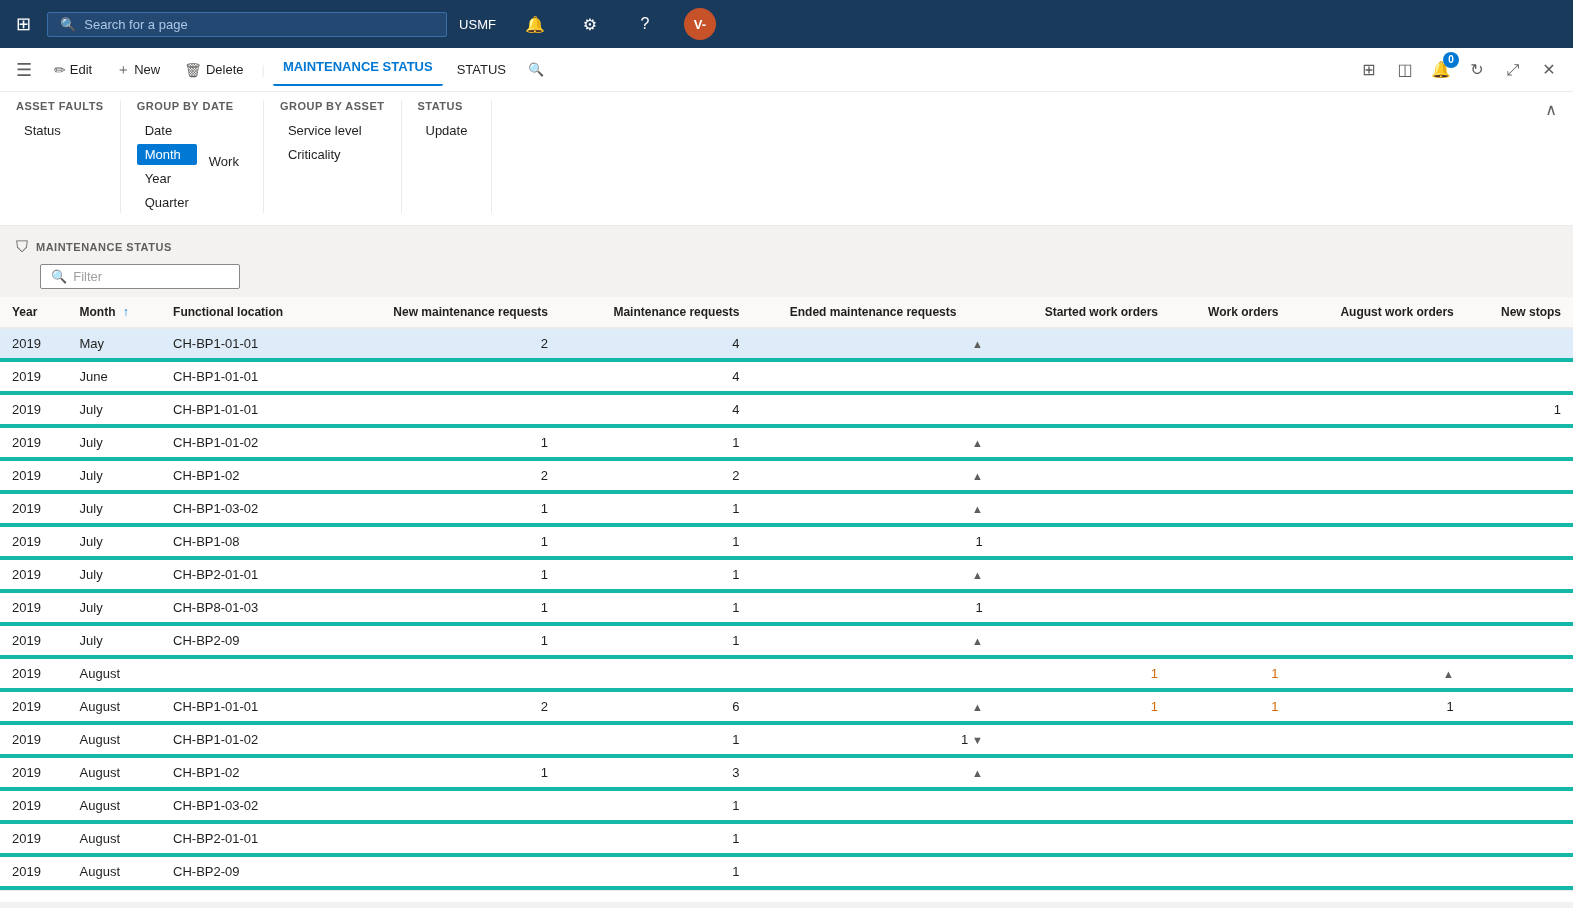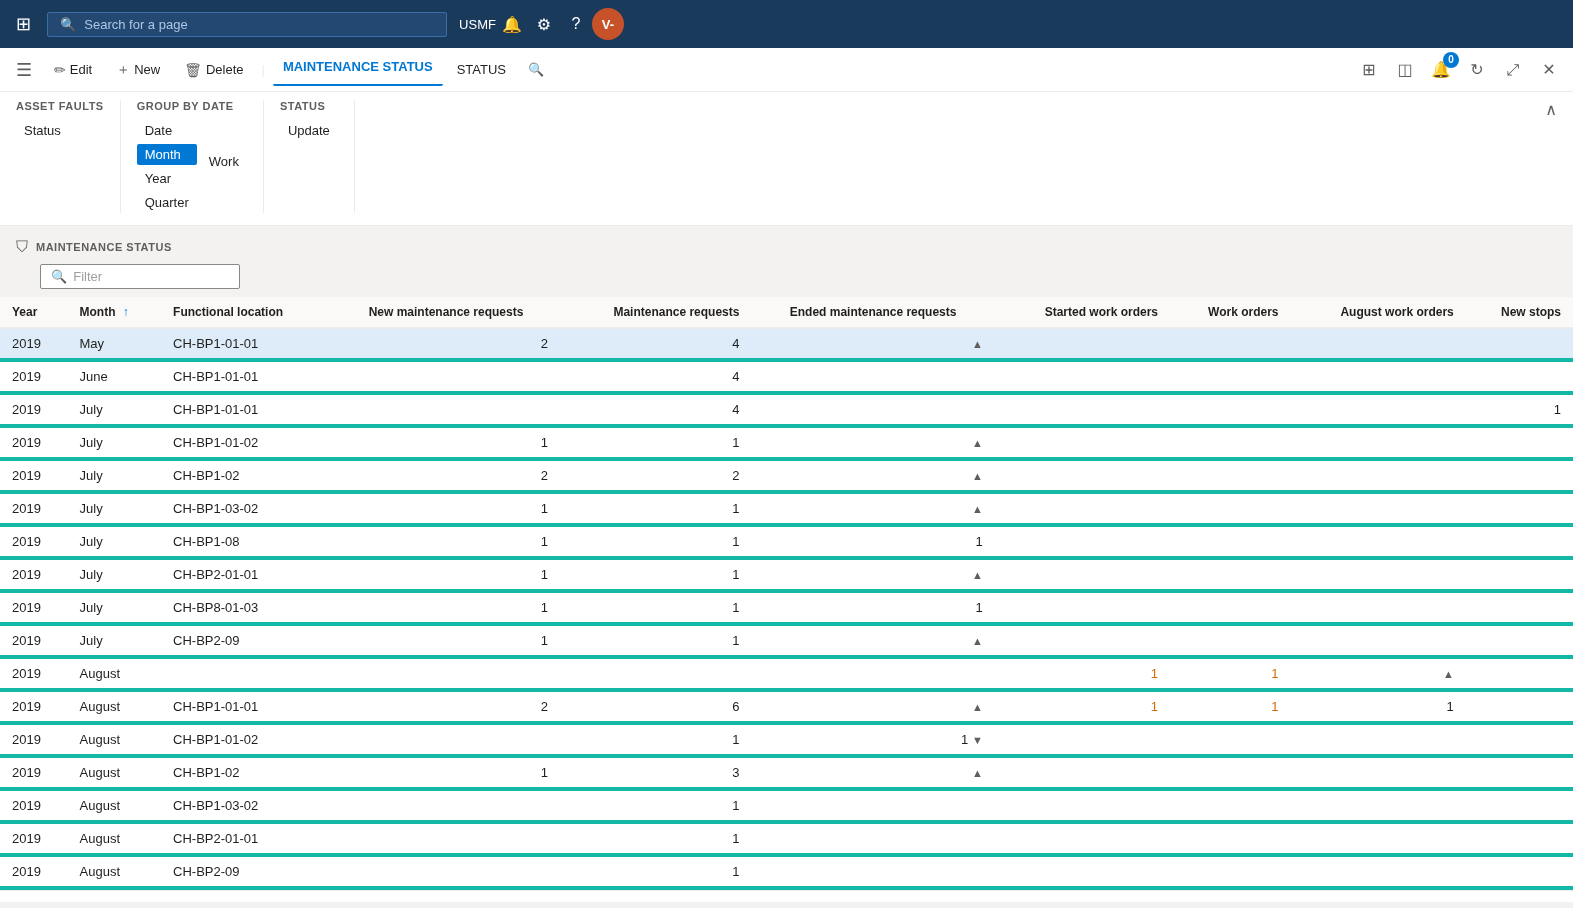--- a/index.html
+++ b/index.html
@@ -34,21 +34,21 @@
       border: none;
       outline: none;
       color: #adc8e6;
       font-size: 13px;
       width: 100%;
     }
     .topbar-search input::placeholder { color: #adc8e6; }
     .topbar-right {
       display: flex;
       align-items: center;
-      gap: 0;
+      gap: 23px;
       color: white;
       font-size: 13px;
     }
     .topbar-icon {
       width: 32px; height: 32px;
       display: flex; align-items: center; justify-content: center;
       cursor: pointer; border-radius: 2px;
       font-size: 16px; color: white;
     }
     .topbar-avatar {
@@ -289,20 +289,27 @@
           <div class="ribbon-item">Quarter</div>
         </div>
         <div class="ribbon-items">
           <div style="height:28px;"></div>
           <div class="ribbon-item">Work</div>
         </div>
       </div>
     </div>
 
 
+    <div class="ribbon-group">
+      <div class="ribbon-group-title">GROUP BY ASSET</div>
+      <div class="ribbon-items">
+        <div class="ribbon-item">Service level</div>
+        <div class="ribbon-item">Criticality</div>
+      </div>
+    </div>
 
     <div class="ribbon-group">
       <div class="ribbon-group-title">STATUS</div>
       <div class="ribbon-items">
         <div class="ribbon-item">Update</div>
       </div>
     </div>
 
     <div style="margin-left:auto;display:flex;align-items:flex-start;padding-top:0px;">
       <span style="font-size:16px;color:#605e5c;cursor:pointer;">∧</span>
@@ -323,21 +330,21 @@
       </div>
     </div>
 
     <div class="table-container">
       <table>
         <thead>
           <tr>
             <th>Year</th>
             <th>Month <span class="sort-icon">↑</span></th>
             <th>Functional location</th>
-            <th style="text-align:center;">New maintenance requests</th>
+            <th style="text-align:right;">New maintenance requests</th>
             <th style="text-align:right;">Maintenance requests</th>
             <th style="text-align:center;">Ended maintenance requests</th>
             <th style="text-align:right;">Started work orders</th>
             <th style="text-align:right;">Work orders</th>
             <th style="text-align:right;">August work orders</th>
             <th style="text-align:right;">New stops</th>
           </tr>
         </thead>
         <tbody id="table-body">
         <tr class="selected">

